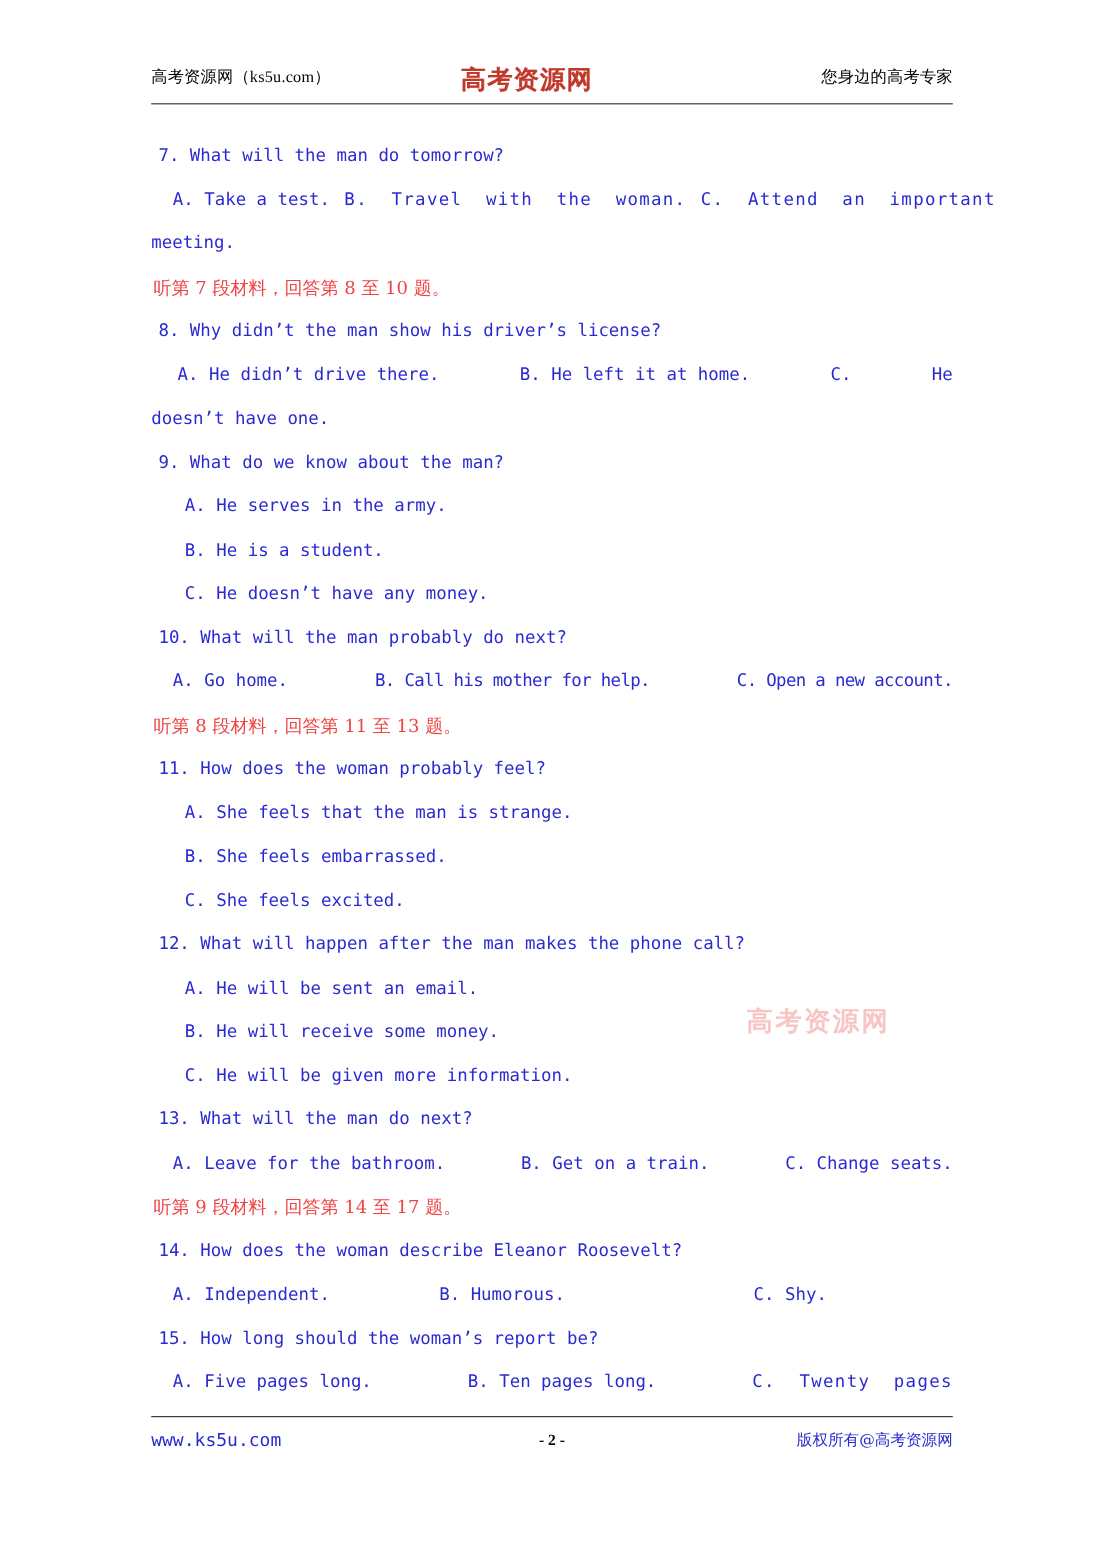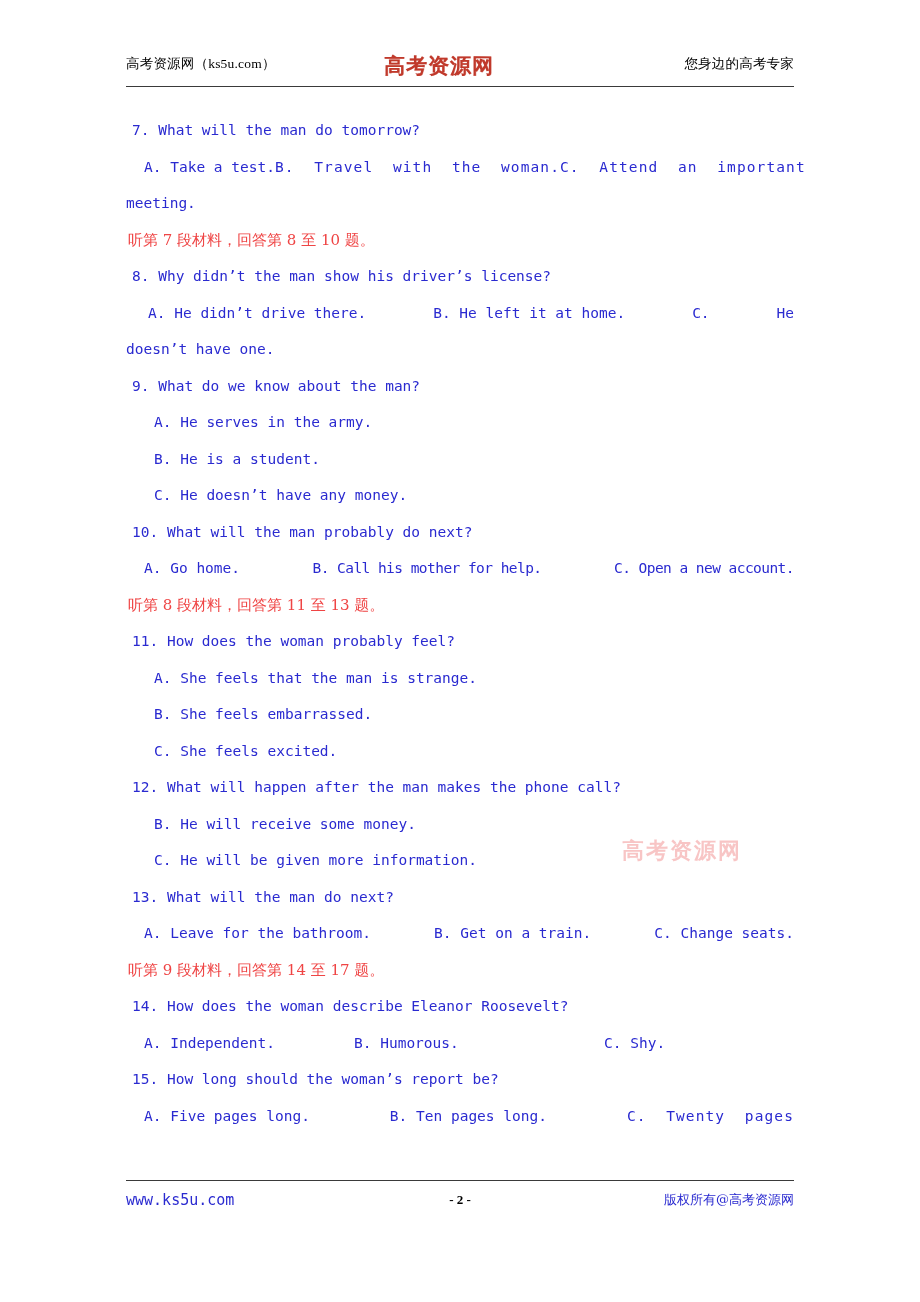--- a/index.html
+++ b/index.html
@@ -90,20 +90,21 @@
 
   
   .q-stem {
     padding-left: 6px;
   }
 
   
   .opts {
     display: flex;
     padding-left: 18px;
+    gap: 12px;
   }
   .opts .op {
     color: #2a2ad0;
     font-family: "DejaVu Sans Mono", "Liberation Mono", monospace;
     font-size: 14.5px;
     line-height: 36.5px;
     white-space: pre;
   }
   .opts.justify {
     justify-content: space-between;
@@ -245,20 +246,21 @@
     </div>
 
     <div class="cn-line">听第 8 段材料，回答第 11 至 13 题。</div>
 
     <div class="line q-stem">11. How does the woman probably feel?</div>
     <div class="line opt-single">A. She feels that the man is strange.</div>
     <div class="line opt-single">B. She feels embarrassed.</div>
     <div class="line opt-single">C. She feels excited.</div>
 
     <div class="line q-stem">12. What will happen after the man makes the phone call?</div>
+    <div class="line opt-single">A. He will be sent an email.</div>
     <div class="line opt-single">B. He will receive some money.</div>
     <div class="line opt-single">C. He will be given more information.</div>
 
     <div class="line q-stem">13. What will the man do next?</div>
     <div class="opts justify">
       <span class="op">A. Leave for the bathroom.</span>
       <span class="op">B. Get on a train.</span>
       <span class="op">C. Change seats.</span>
     </div>
 

